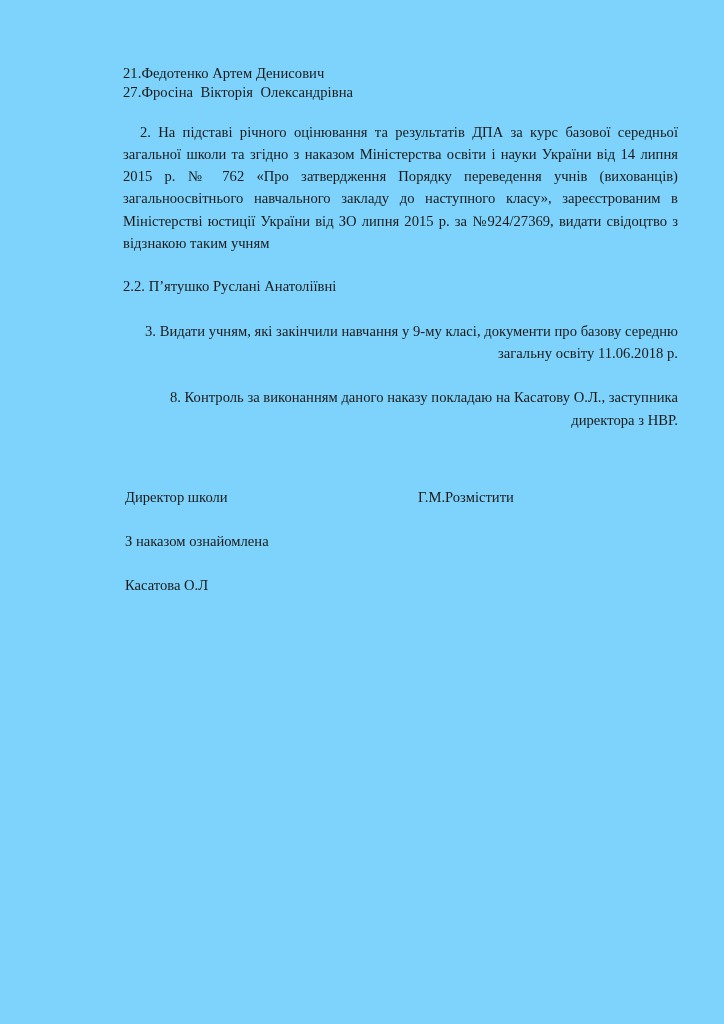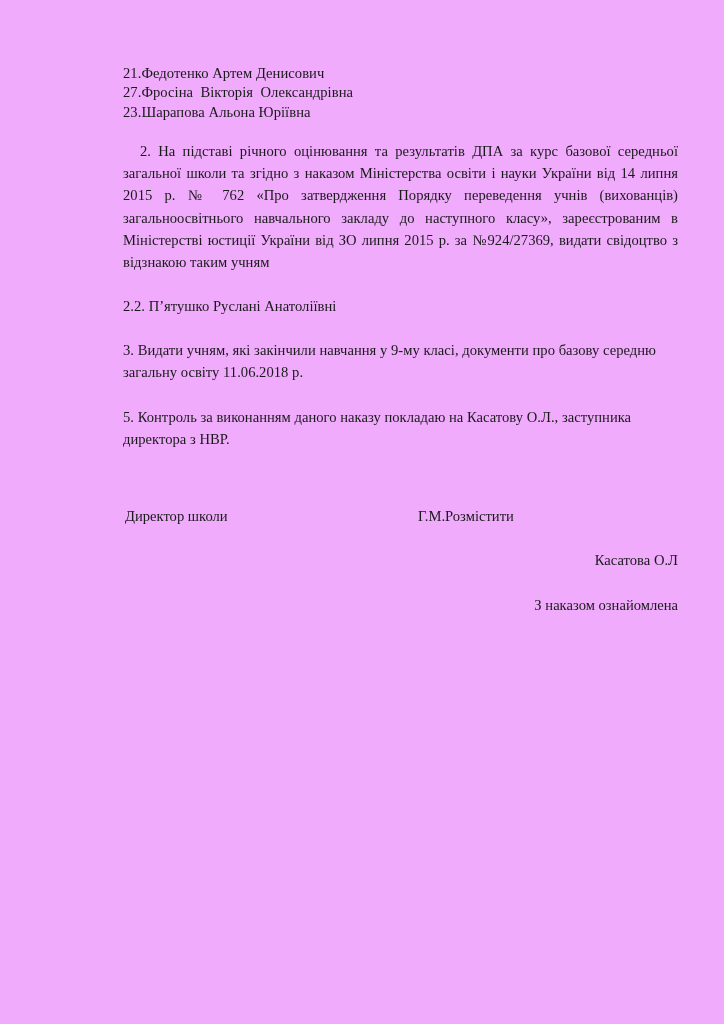--- a/index.html
+++ b/index.html
@@ -5,21 +5,21 @@
 <style>
   html, body {
     margin: 0;
     padding: 0;
     background: #ffffff;
   }
   .page {
     position: relative;
     width: 724px;
     height: 1024px;
-    background: #f0abfc;
+    background: #7dd3fc;
     overflow: hidden;
     font-family: "Liberation Serif", "DejaVu Serif", serif;
     color: #1a1a1a;
     box-sizing: border-box;
   }
   .content {
     position: absolute;
     left: 123px;
     top: 64px;
     width: 555px;
@@ -52,25 +52,25 @@
 
   
   .para {
     margin: 0;
     text-align: left;
     font-size: 14.6px;
     line-height: 22.3px;
     letter-spacing: 0.02px;
   }
   .para.gap-item  { margin-top: 21px; }
-  .para.gap-block { margin-top: 22px; }
+  .para.gap-block { margin-top: 22px; text-align: right; }
   .para.wrapped   { white-space: pre-line; }
 
   
-  .sign-block { margin-top: 55px; text-align: right; }
+  .sign-block { margin-top: 55px; }
   .sign-row {
     position: relative;
     font-size: 14.6px;
     line-height: 22.3px;
     height: 22.3px;
   }
   .sign-row .sign-left {
     position: absolute;
     left: 2px;
     top: 0;
@@ -89,37 +89,36 @@
 </style>
 </head>
 <body>
 
 <div class="page">
   <div class="content">
 
     <ul class="roster">
       <li>21.Федотенко Артем Денисович</li>
       <li>27.Фросіна  Вікторія  Олександрівна</li>
-      <li>23.Шарапова Альона Юріївна</li>
     </ul>
 
     <p class="para-justified sp-top-2">2. На підставі річного оцінювання  та  результатів ДПА за курс базової середньої загальної школи та згідно з наказом Міністерства освіти і науки України від 14 липня 2015 р. № 762 «Про затвердження Порядку переведення учнів (вихованців) загальноосвітнього навчального закладу до наступного класу», зареєстрованим в Міністерстві юстиції України від ЗО липня 2015 р. за №924/27369, видати свідоцтво  з відзнакою таким  учням</p>
 
     <p class="para gap-item">2.2. П’ятушко Руслані Анатоліївні</p>
 
     <p class="para wrapped gap-block">3. Видати учням, які закінчили навчання у 9-му класі,  документи про базову середню
 загальну освіту  11.06.2018 р.</p>
 
 
-    <p class="para wrapped gap-block">5. Контроль за виконанням даного наказу покладаю на Касатову О.Л., заступника
+    <p class="para wrapped gap-block">8. Контроль за виконанням даного наказу покладаю на Касатову О.Л., заступника
 директора з НВР.</p>
 
     <div class="sign-block">
       <div class="sign-row">
         <span class="sign-left">Директор школи</span>
         <span class="sign-right">Г.М.Розмістити</span>
       </div>
+      <div class="sign-line gap">З наказом ознайомлена</div>
       <div class="sign-line gap">Касатова О.Л</div>
-      <div class="sign-line gap">З наказом ознайомлена</div>
     </div>
 
   </div>
 </div>
 
 </body></html>

